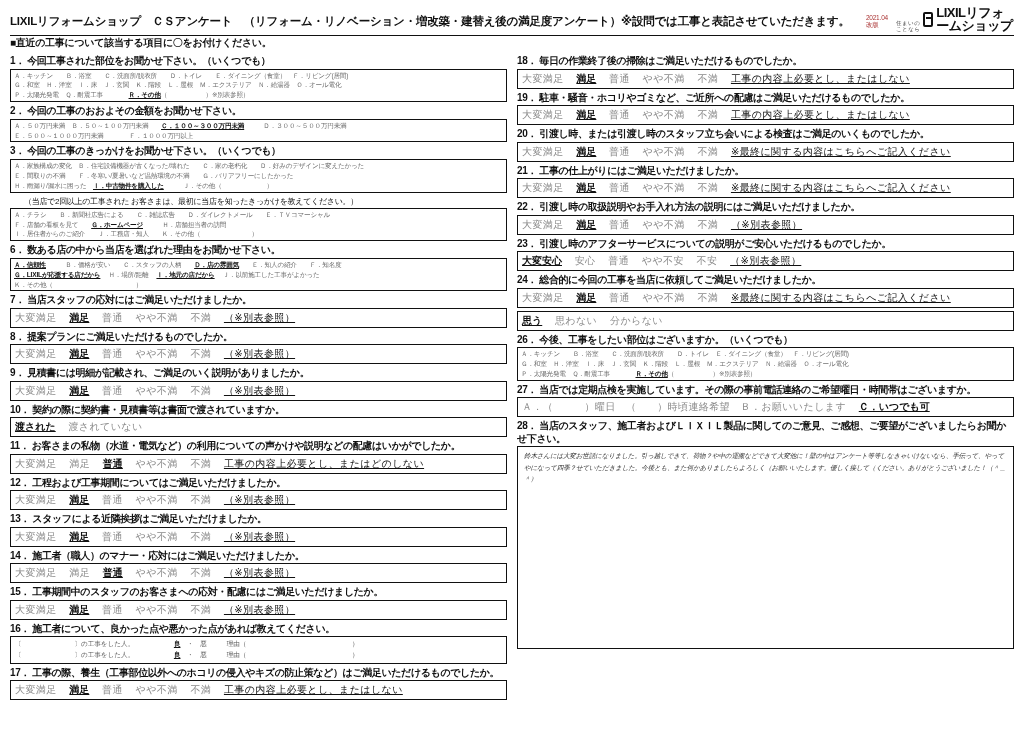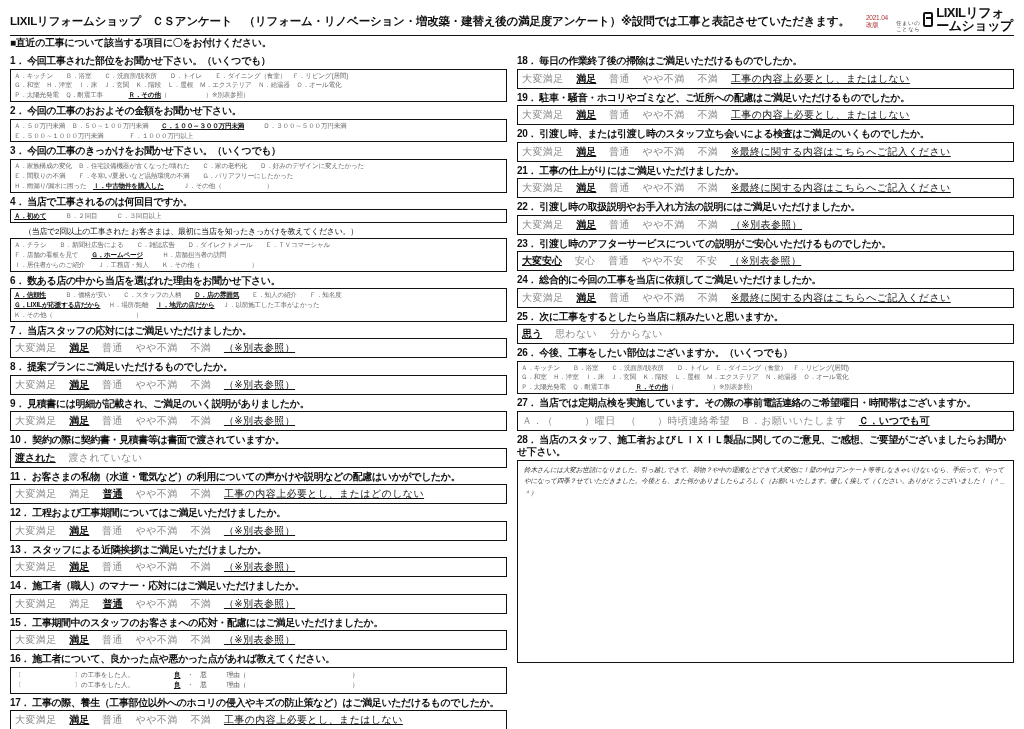--- a/index.html
+++ b/index.html
@@ -89,28 +89,20 @@
           <div class="q-title">3．&nbsp;今回の工事のきっかけをお聞かせ下さい。（いくつでも）</div>
           <div class="box">
             <div class="opts">
               <div>Ａ．家族構成の変化　Ｂ．住宅設備機器が古くなった/壊れた　　Ｃ．家の老朽化　　Ｄ．好みのデザインに変えたかった</div>
               <div>Ｅ．間取りの不満　　Ｆ．冬寒い/夏暑いなど温熱環境の不満　　Ｇ．バリアフリーにしたかった</div>
               <div>Ｈ．雨漏り/漏水に困った　<span class="sel">Ｉ．中古物件を購入した</span>　　　Ｊ．その他（　　　　　　　）</div>
             </div>
           </div>
         </div>
         <div class="q">
-          <div class="q-title">4．&nbsp;当店で工事されるのは何回目ですか。</div>
-          <div class="box">
-            <div class="opts">
-              <div><span class="sel">Ａ．初めて</span>　　　Ｂ．２回目　　　Ｃ．３回目以上</div>
-            </div>
-          </div>
-        </div>
-        <div class="q">
           <div class="q-sub">（当店で2回以上の工事された お客さまは、最初に当店を知ったきっかけを教えてください。）</div>
           <div class="box">
             <div class="opts">
               <div>Ａ．チラシ　　Ｂ．新聞社広告による　　Ｃ．雑誌広告　　Ｄ．ダイレクトメール　　Ｅ．ＴＶコマーシャル</div>
               <div>Ｆ．店舗の看板を見て　　<span class="sel">Ｇ．ホームページ</span>　　　Ｈ．店舗担当者の訪問</div>
               <div>Ｉ．居住者からのご紹介　　Ｊ．工務店・知人　　Ｋ．その他（　　　　　　　　）</div>
             </div>
           </div>
         </div>
         <div class="q">
@@ -230,21 +222,20 @@
             <div class="scale"><span class="sel">大変安心</span>&nbsp;&nbsp;&nbsp;&nbsp;<span>安心</span>&nbsp;&nbsp;&nbsp;&nbsp;<span>普通</span>&nbsp;&nbsp;&nbsp;&nbsp;<span>やや不安</span>&nbsp;&nbsp;&nbsp;&nbsp;<span>不安</span>&nbsp;&nbsp;&nbsp;&nbsp;<span class="note">（※別表参照）</span></div>
           </div>
         </div>
         <div class="q">
           <div class="q-title">24．&nbsp;総合的に今回の工事を当店に依頼してご満足いただけましたか。</div>
           <div class="box">
             <div class="scale"><span>大変満足</span>&nbsp;&nbsp;&nbsp;&nbsp;<span class="sel">満足</span>&nbsp;&nbsp;&nbsp;&nbsp;<span>普通</span>&nbsp;&nbsp;&nbsp;&nbsp;<span>やや不満</span>&nbsp;&nbsp;&nbsp;&nbsp;<span>不満</span>&nbsp;&nbsp;&nbsp;&nbsp;<span class="note">※最終に関する内容はこちらへご記入ください</span></div>
           </div>
         </div>
         <div class="q">
-          <div class="q-title">25．&nbsp;次に工事をするとしたら当店に頼みたいと思いますか。</div>
           <div class="box">
             <div class="scale"><span class="sel">思う</span>&nbsp;&nbsp;&nbsp;&nbsp;<span>思わない</span>&nbsp;&nbsp;&nbsp;&nbsp;<span>分からない</span></div>
           </div>
         </div>
         <div class="q">
           <div class="q-title">26．&nbsp;今後、工事をしたい部位はございますか。（いくつでも）</div>
           <div class="box">
             <div class="opts">
               <div>Ａ．キッチン　　Ｂ．浴室　　Ｃ．洗面所/脱衣所　　Ｄ．トイレ　Ｅ．ダイニング（食堂）　Ｆ．リビング(居間)</div>
               <div>Ｇ．和室　Ｈ．洋室　Ｉ．床　Ｊ．玄関　Ｋ．階段　Ｌ．屋根　Ｍ．エクステリア　Ｎ．給湯器　Ｏ．オール電化</div>

